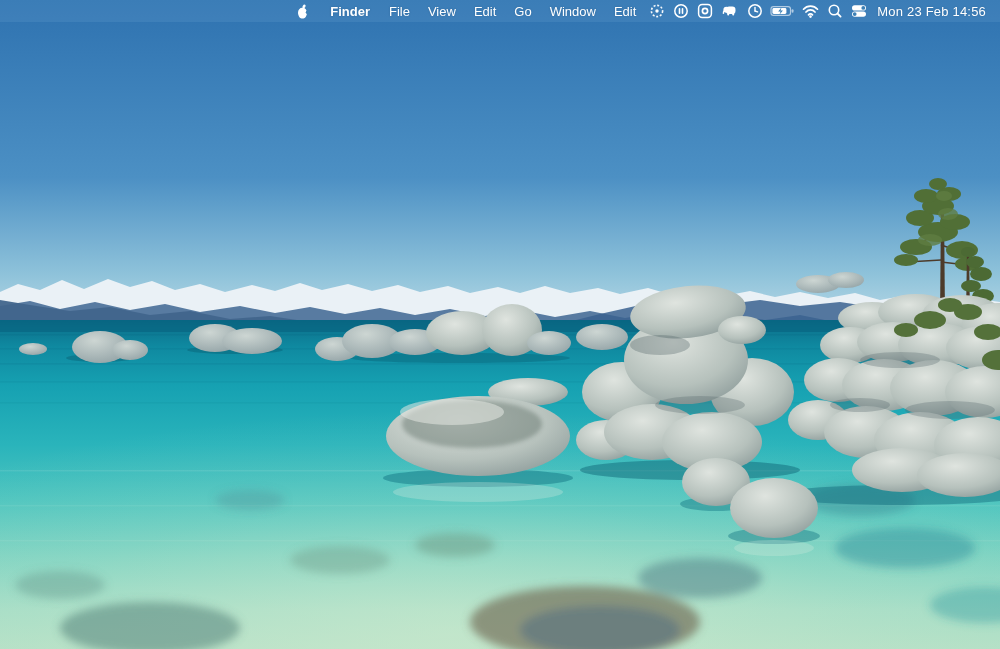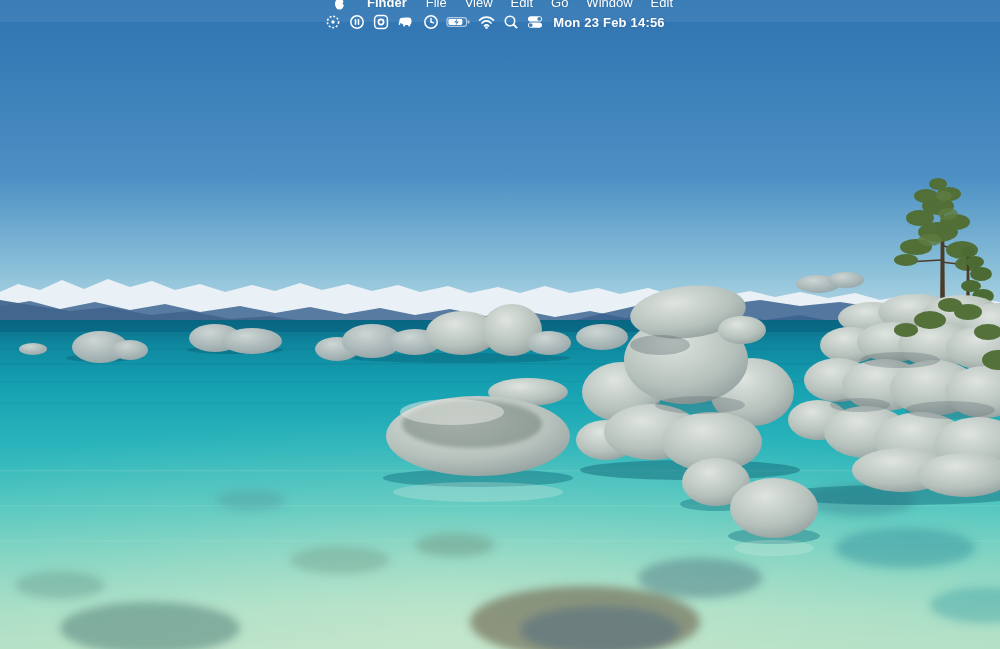--- a/index.html
+++ b/index.html
@@ -7,34 +7,33 @@
     width:1000px;height:649px;overflow:hidden;position:relative;
     font-family:"Liberation Sans",sans-serif;
     background:#2e72b0;
   }
   
   .desktop{position:absolute;inset:0;}
   .desktop svg{display:block;}
   
   .menubar{
     position:absolute;top:0;left:0;right:0;height:22px;
-    display:flex;align-items:center;justify-content:center;
+    display:flex;align-items:center;justify-content:flex-end;
     background:rgba(160,205,240,0.12);
     color:#fff;font-size:13px;
     user-select:none;
-    flex-direction:column;
   }
   .menubar .left{display:flex;align-items:center;height:100%;}
   .apple-menu{display:flex;align-items:center;padding:0 10px 0 14px;height:100%;}
   .menu-item{padding:16px 9px;height:100%;display:flex;align-items:center;
     color:#fff;text-shadow:0 0 2px rgba(0,40,80,0.25);}
   .menu-item.app{font-weight:700;padding:0 10px;}
   .menubar .right{display:flex;align-items:center;height:100%;padding-right:6px;}
   .status-item{height:100%;display:flex;align-items:center;padding:0 3px;}
-  .clock{padding:0 8px 0 6px;letter-spacing:.2px;text-shadow:0 0 2px rgba(0,40,80,0.25);font-weight:bold;}
+  .clock{padding:0 8px 0 6px;letter-spacing:.2px;text-shadow:0 0 2px rgba(0,40,80,0.25);}
 </style>
 </head>
 <body>
 
 <div class="desktop">
 <svg width="1000" height="649" viewBox="0 0 1000 649">
   <defs>
     <linearGradient id="sky" x1="0" y1="0" x2="0" y2="1">
       <stop offset="0" stop-color="#2e72b0"></stop>
       <stop offset="0.55" stop-color="#4c90c4"></stop>

